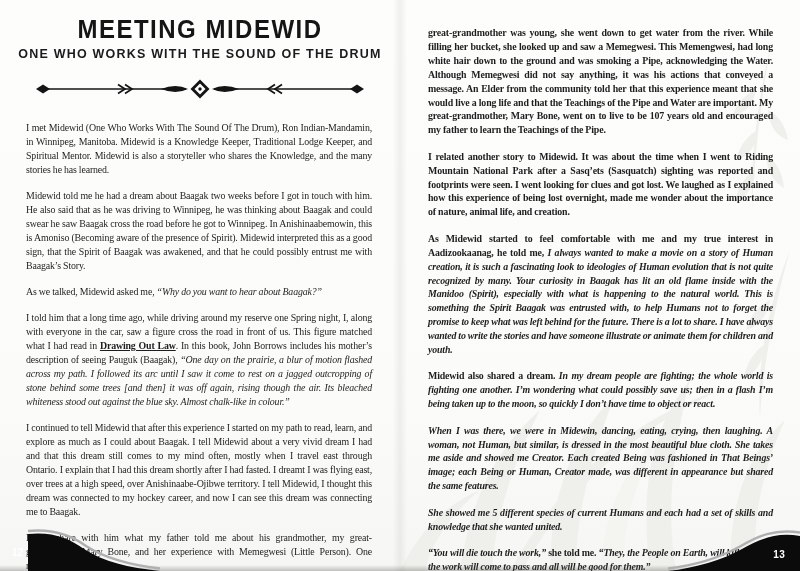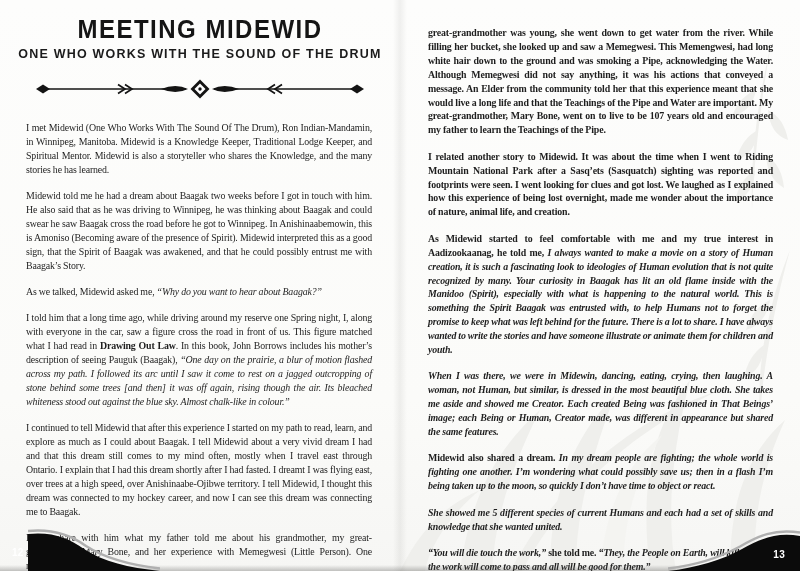--- a/index.html
+++ b/index.html
@@ -86,21 +86,21 @@
     line-height: 13.9px;
     letter-spacing: -0.15px;
     word-spacing: -0.2px;
   }
   .text-col-left  { left: 26px;  top: 121px; width: 346px; }
   .text-col-right { left: 28px;  top: 26px;  width: 345px; font-weight: bold; }
   .text-col p { margin: 0 0 12.5px 0; }
   .text-col p:last-child { margin-bottom: 0; }
   .normal {}
   .italic { font-style: italic; }
-  .bold-underline { font-weight: bold; }
+  .bold-underline { font-weight: bold; text-decoration: underline; }
 
   
   .watermark {
     position: absolute;
     pointer-events: none;
   }
 
   
   .corner-tab {
     position: absolute;
@@ -190,22 +190,22 @@
       </g>
       <g fill="#f4f4f1">
         <path d="M200,571 C205,510 225,465 262,435 C235,480 222,525 224,571 Z"></path>
       </g>
     </svg>
 
     <div class="text-col text-col-right">
         <p><span class="normal">great-grandmother was young, she went down to get water from the river. While filling her bucket, she looked up and saw a Memegwesi. This Memengwesi, had long white hair down to the ground and was smoking a Pipe, acknowledging the Water. Although Memegwesi did not say anything, it was his actions that conveyed a message. An Elder from the community told her that this experience meant that she would live a long life and that the Teachings of the Pipe and Water are important. My great-grandmother, Mary Bone, went on to live to be 107 years old and encouraged my father to learn the Teachings of the Pipe.</span></p>
         <p><span class="normal">I related another story to Midewid. It was about the time when I went to Riding Mountain National Park after a Sasq’ets (Sasquatch) sighting was reported and footprints were seen. I went looking for clues and got lost. We laughed as I explained how this experience of being lost overnight, made me wonder about the importance of nature, animal life, and creation.</span></p>
         <p><span class="normal">As Midewid started to feel comfortable with me and my true interest in Aadizookaanag, he told me, </span><span class="italic">I always wanted to make a movie on a story of Human creation, it is such a fascinating look to ideologies of Human evolution that is not quite recognized by many. Your curiosity in Baagak has lit an old flame inside with the Manidoo (Spirit), especially with what is happening to the natural world. This is something the Spirit Baagak was entrusted with, to help Humans not to forget the promise to keep what was left behind for the future. There is a lot to share. I have always wanted to write the stories and have someone illustrate or animate them for children and youth.</span></p>
+        <p><span class="normal">Midewid also shared a dream. </span><span class="italic">In my dream people are fighting; the whole world is fighting one another. I’m wondering what could possibly save us; then in a flash I’m being taken up to the moon, so quickly I don’t have time to object or react.</span></p>
         <p><span class="italic">When I was there, we were in Midewin, dancing, eating, crying, then laughing. A woman, not Human, but similar, is dressed in the most beautiful blue cloth. She takes me aside and showed me Creator. Each created Being was fashioned in That Beings’ image; each Being or Human, Creator made, was different in appearance but shared the same features.</span></p>
-        <p><span class="normal">Midewid also shared a dream. </span><span class="italic">In my dream people are fighting; the whole world is fighting one another. I’m wondering what could possibly save us; then in a flash I’m being taken up to the moon, so quickly I don’t have time to object or react.</span></p>
         <p><span class="italic">She showed me 5 different species of current Humans and each had a set of skills and knowledge that she wanted united.</span></p>
         <p><span class="italic">“You will die touch the work,”</span><span class="normal"> she told me. </span><span class="italic">“They, the People on Earth, will kill you, but the work will come to pass and all will be good for them.”</span></p>
       </div>
   </div>
 
   <div class="gutter"></div>
   <div class="bottom-edge"></div>
 
   <div class="corner-tab corner-tab-left">
     <svg width="132" height="42" viewBox="0 0 132 42">

